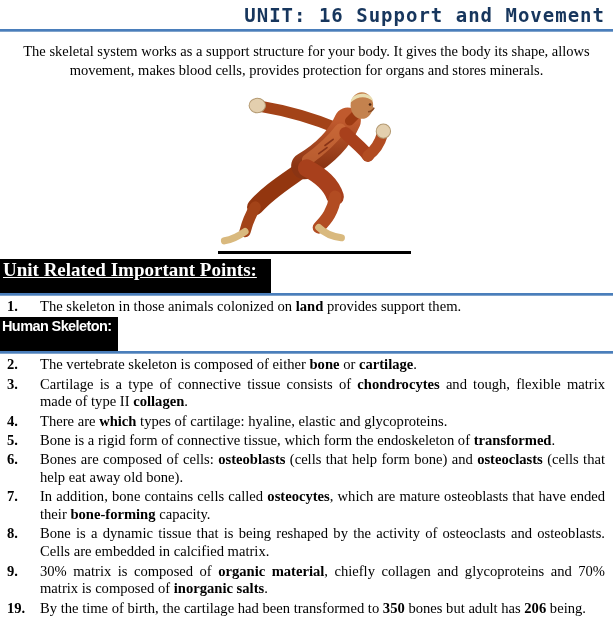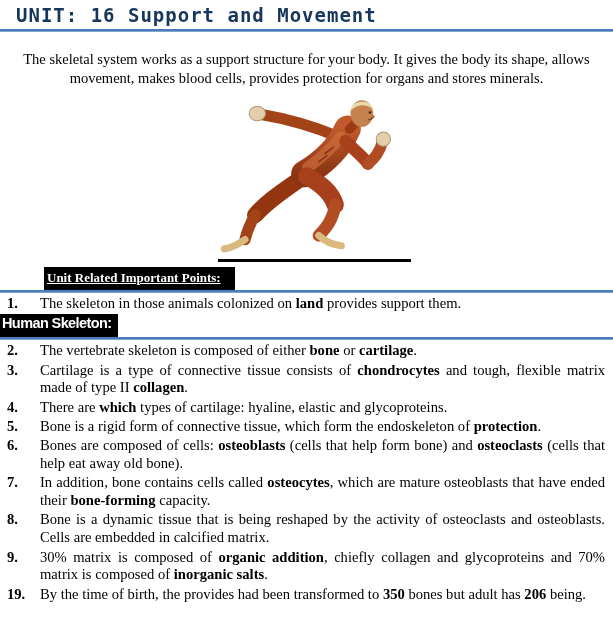--- a/index.html
+++ b/index.html
@@ -17,39 +17,39 @@
               font-size:15px; display:flex; align-items:center; padding-left:3px; color:#000; }
   .series-badge { background:#000; color:#fff; width:130px; display:flex; align-items:center;
               justify-content:center; font-family:"Liberation Sans", sans-serif;
               font-weight:bold; font-size:14px; }
   .class-box { position:absolute; right:0; top:1px; height:26px; border:2.5px solid #000;
               border-bottom:none; display:flex; align-items:center; justify-content:center;
               width:158px; font-family:"Liberation Sans", sans-serif; font-weight:bold;
               font-size:15px; color:#000; background:#fff; }
   .class-box sup { font-size:9px; margin-left:1px; }
   
-  .unit-title { margin:4px 16px 3px; text-align:left; font-family:"DejaVu Sans Mono", monospace;
+  .unit-title { margin:4px 8px 3px; text-align:right; font-family:"DejaVu Sans Mono", monospace;
               font-weight:bold; font-size:19px; line-height:22px; letter-spacing:1px;
               color:#17365d; }
   .rule-blue { height:3px; background:#4a7ebb; border-bottom:1px solid #7fa3cc; }
   
-  .intro { margin:0; padding:18px 14px 6px; text-align:center; font-size:14.5px;
+  .intro { margin:0; padding:10px 14px 6px; text-align:center; font-size:14.5px;
               line-height:19px; color:#000; }
   
   .figure-wrap { margin:0; text-align:center; }
   .figure-wrap svg { display:inline-block; }
   .img-underline { width:193px; height:0; border-bottom:3px solid #000; margin:1px auto 0;
               position:relative; left:8px; }
   
   .black-heading { display:inline-block; background:#000; color:#fff; margin:0; }
-  .h-serif { font-family:"Liberation Serif", serif; font-weight:bold; font-size:13px;
-              line-height:22px; padding:0 14px 1px 3px; text-decoration:underline;
-              margin-top:5px;margin-left:44px; }
+  .h-serif { font-family:"Liberation Serif", serif; font-weight:bold; font-size:19px;
+              line-height:22px; padding:0 14px 12px 3px; text-decoration:underline;
+              margin-top:5px; }
   .h-cond { font-family:"Liberation Sans", sans-serif; font-weight:bold; font-size:14.5px;
-              line-height:19px; letter-spacing:-0.6px; padding:0 7px 4px 2px; }
+              line-height:19px; letter-spacing:-0.6px; padding:0 7px 15px 2px; }
   .heading-row { line-height:0; }
   
   .points { padding:2px 4px 0 0; }
   .point-row { display:flex; margin:0 0 1.5px 0; }
   .point-num { flex:0 0 40px; padding-left:7px; font-weight:bold; font-size:14.6px;
               line-height:17.8px; color:#000; }
   .point-text { flex:1; text-align:justify; font-size:14.6px; line-height:17.8px;
               color:#000; padding-right:4px; }
   .point-text b { font-weight:bold; }
 </style>
@@ -126,37 +126,37 @@
       <div class="point-row">
         <span class="point-num">3.</span>
         <span class="point-text"><span>Cartilage is a type of connective tissue consists of </span><b>chondrocytes</b><span> and tough, flexible matrix made of type II </span><b>collagen</b><span>.</span></span>
       </div>
       <div class="point-row">
         <span class="point-num">4.</span>
         <span class="point-text"><span>There are </span><b>which</b><span> types of cartilage: hyaline, elastic and glycoproteins.</span></span>
       </div>
       <div class="point-row">
         <span class="point-num">5.</span>
-        <span class="point-text"><span>Bone is a rigid form of connective tissue, which form the endoskeleton of </span><b>protection</b><span>.</span></span>
+        <span class="point-text"><span>Bone is a rigid form of connective tissue, which form the endoskeleton of </span><b>transformed</b><span>.</span></span>
       </div>
       <div class="point-row">
         <span class="point-num">6.</span>
         <span class="point-text"><span>Bones are composed of cells: </span><b>osteoblasts</b><span> (cells that help form bone) and </span><b>osteoclasts</b><span> (cells that help eat away old bone).</span></span>
       </div>
       <div class="point-row">
         <span class="point-num">7.</span>
         <span class="point-text"><span>In addition, bone contains cells called </span><b>osteocytes</b><span>, which are mature osteoblasts that have ended their </span><b>bone-forming</b><span> capacity.</span></span>
       </div>
       <div class="point-row">
         <span class="point-num">8.</span>
         <span class="point-text"><span>Bone is a dynamic tissue that is being reshaped by the activity of osteoclasts and osteoblasts. Cells are embedded in calcified matrix.</span></span>
       </div>
       <div class="point-row">
         <span class="point-num">9.</span>
-        <span class="point-text"><span>30% matrix is composed of </span><b>organic addition</b><span>, chiefly collagen and glycoproteins and 70% matrix is composed of </span><b>inorganic salts</b><span>.</span></span>
+        <span class="point-text"><span>30% matrix is composed of </span><b>organic material</b><span>, chiefly collagen and glycoproteins and 70% matrix is composed of </span><b>inorganic salts</b><span>.</span></span>
       </div>
       <div class="point-row">
         <span class="point-num">19.</span>
-        <span class="point-text"><span>By the time of birth, the provides had been transformed to </span><b>350</b><span> bones but adult has </span><b>206</b><span> being.</span></span>
+        <span class="point-text"><span>By the time of birth, the cartilage had been transformed to </span><b>350</b><span> bones but adult has </span><b>206</b><span> being.</span></span>
       </div>
     </div>
 
 </div>
 
 </body></html>

